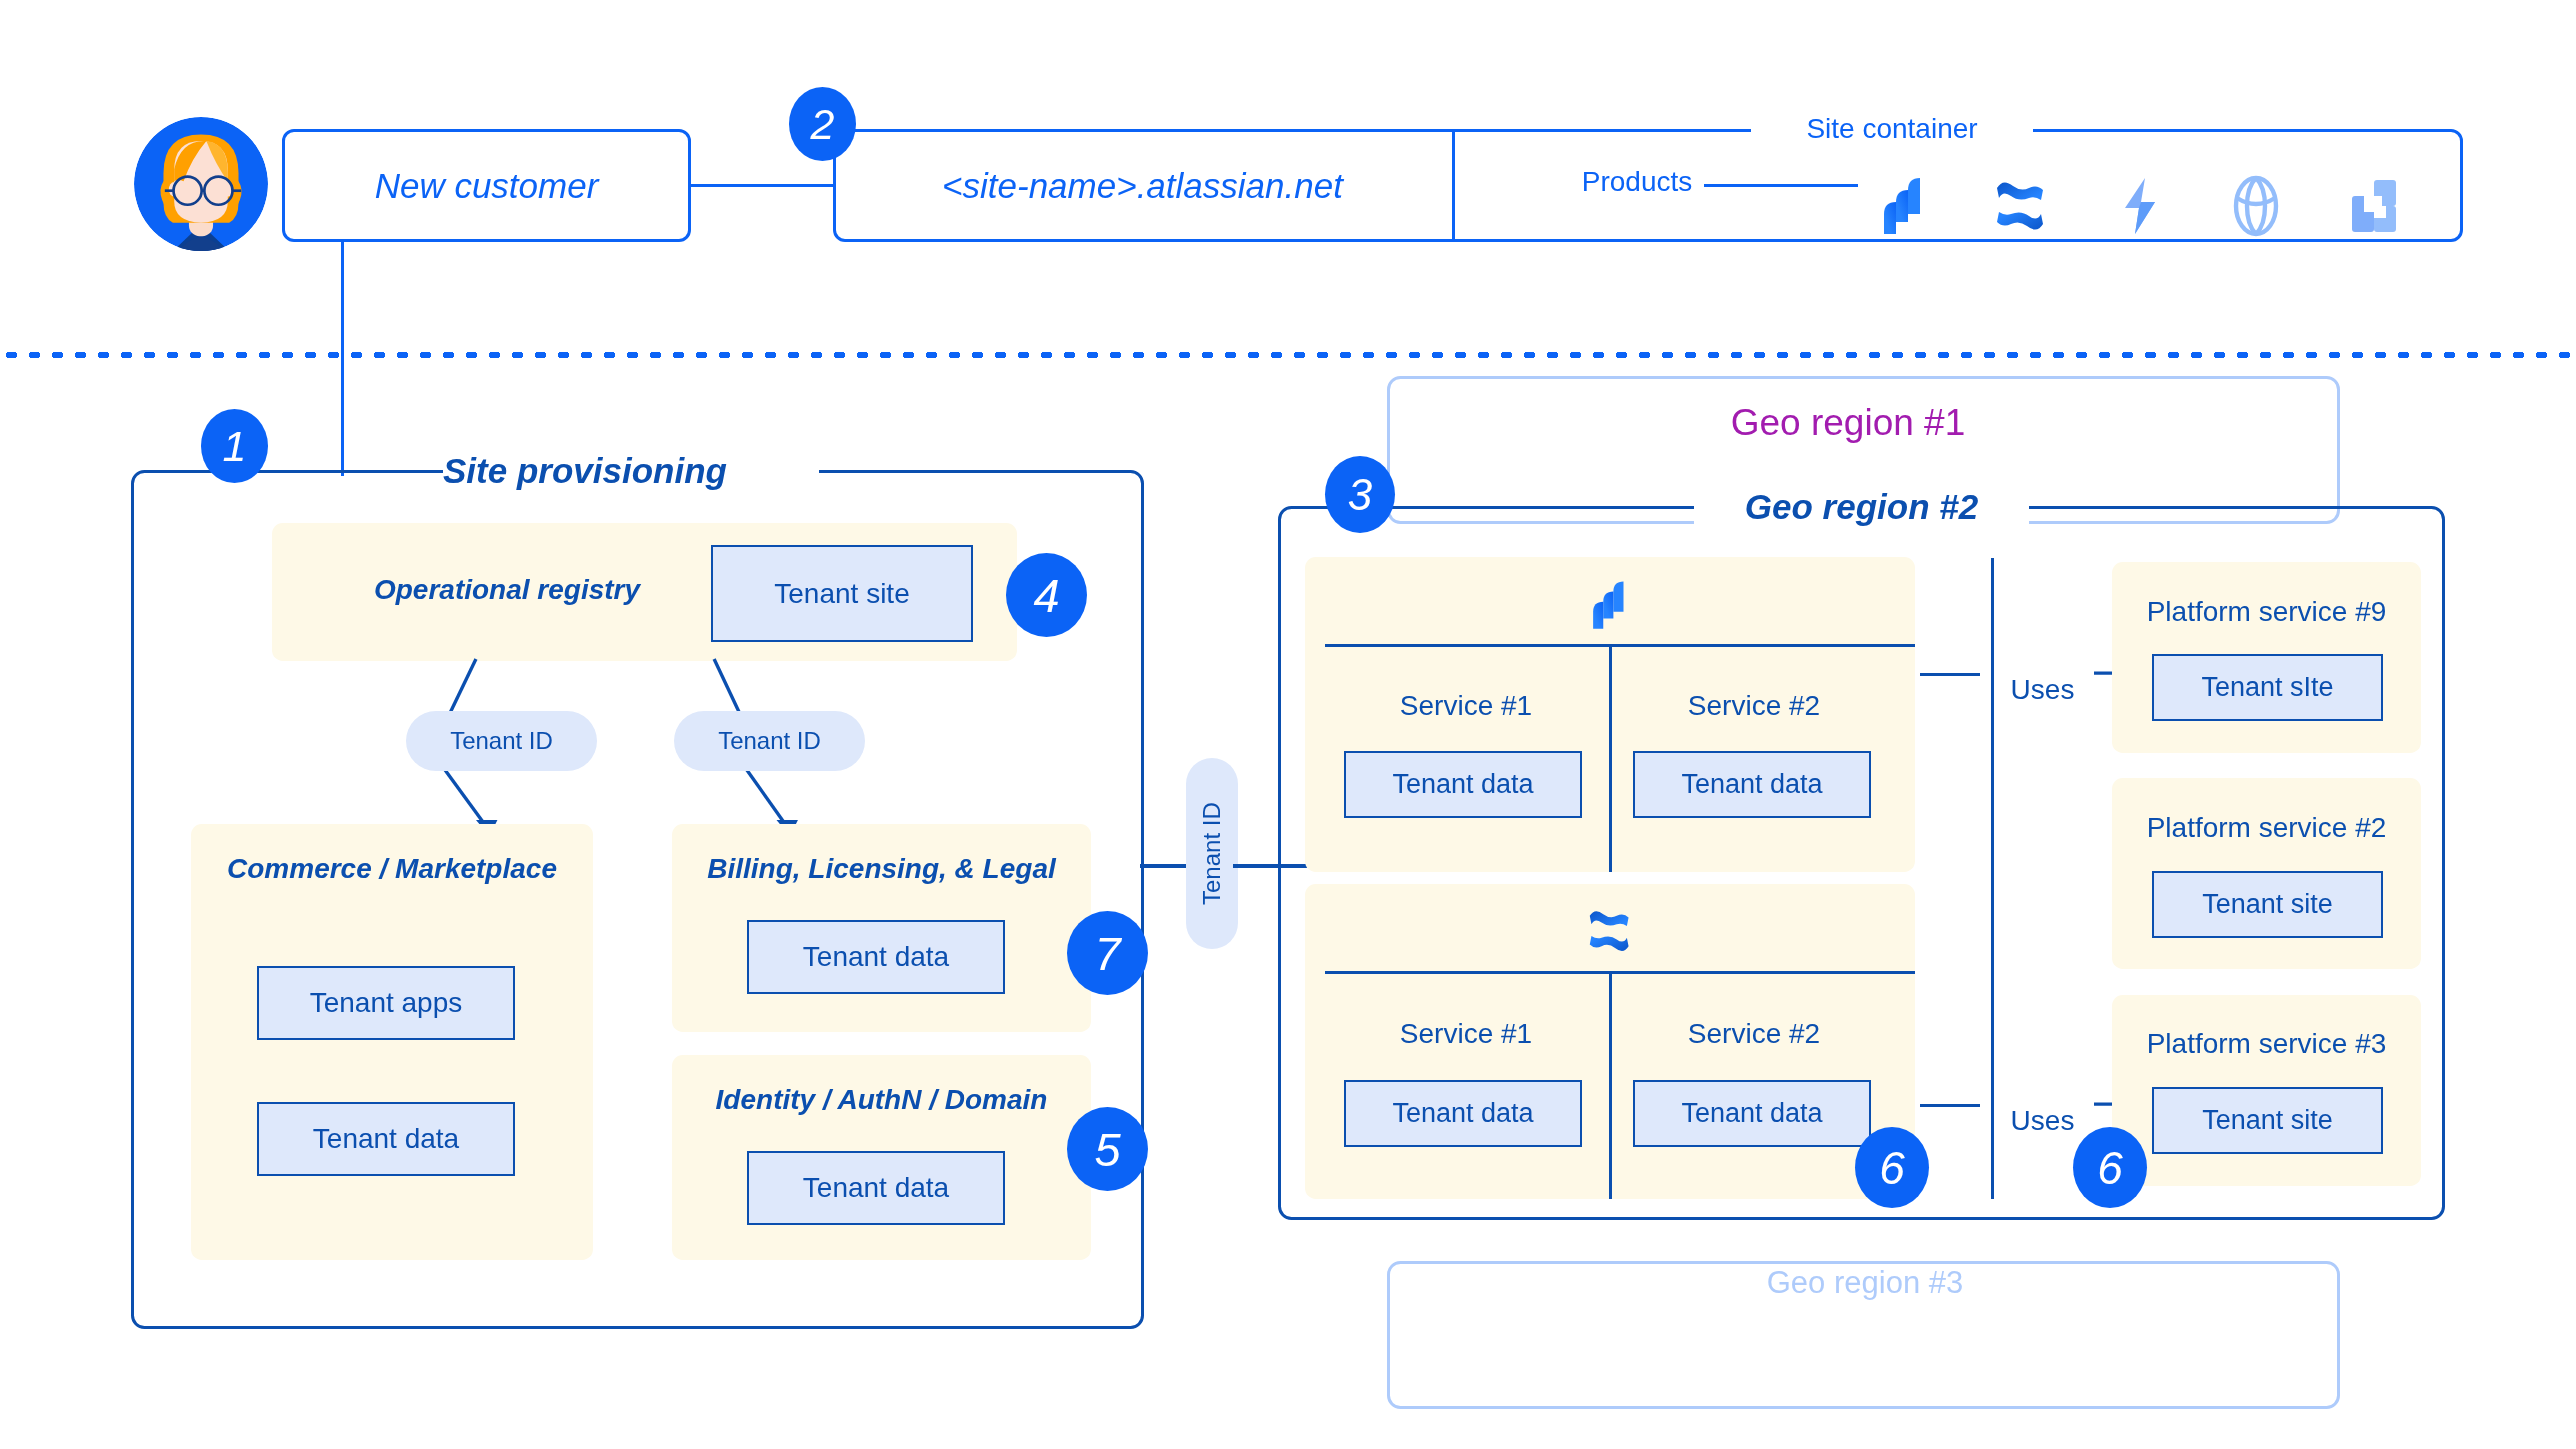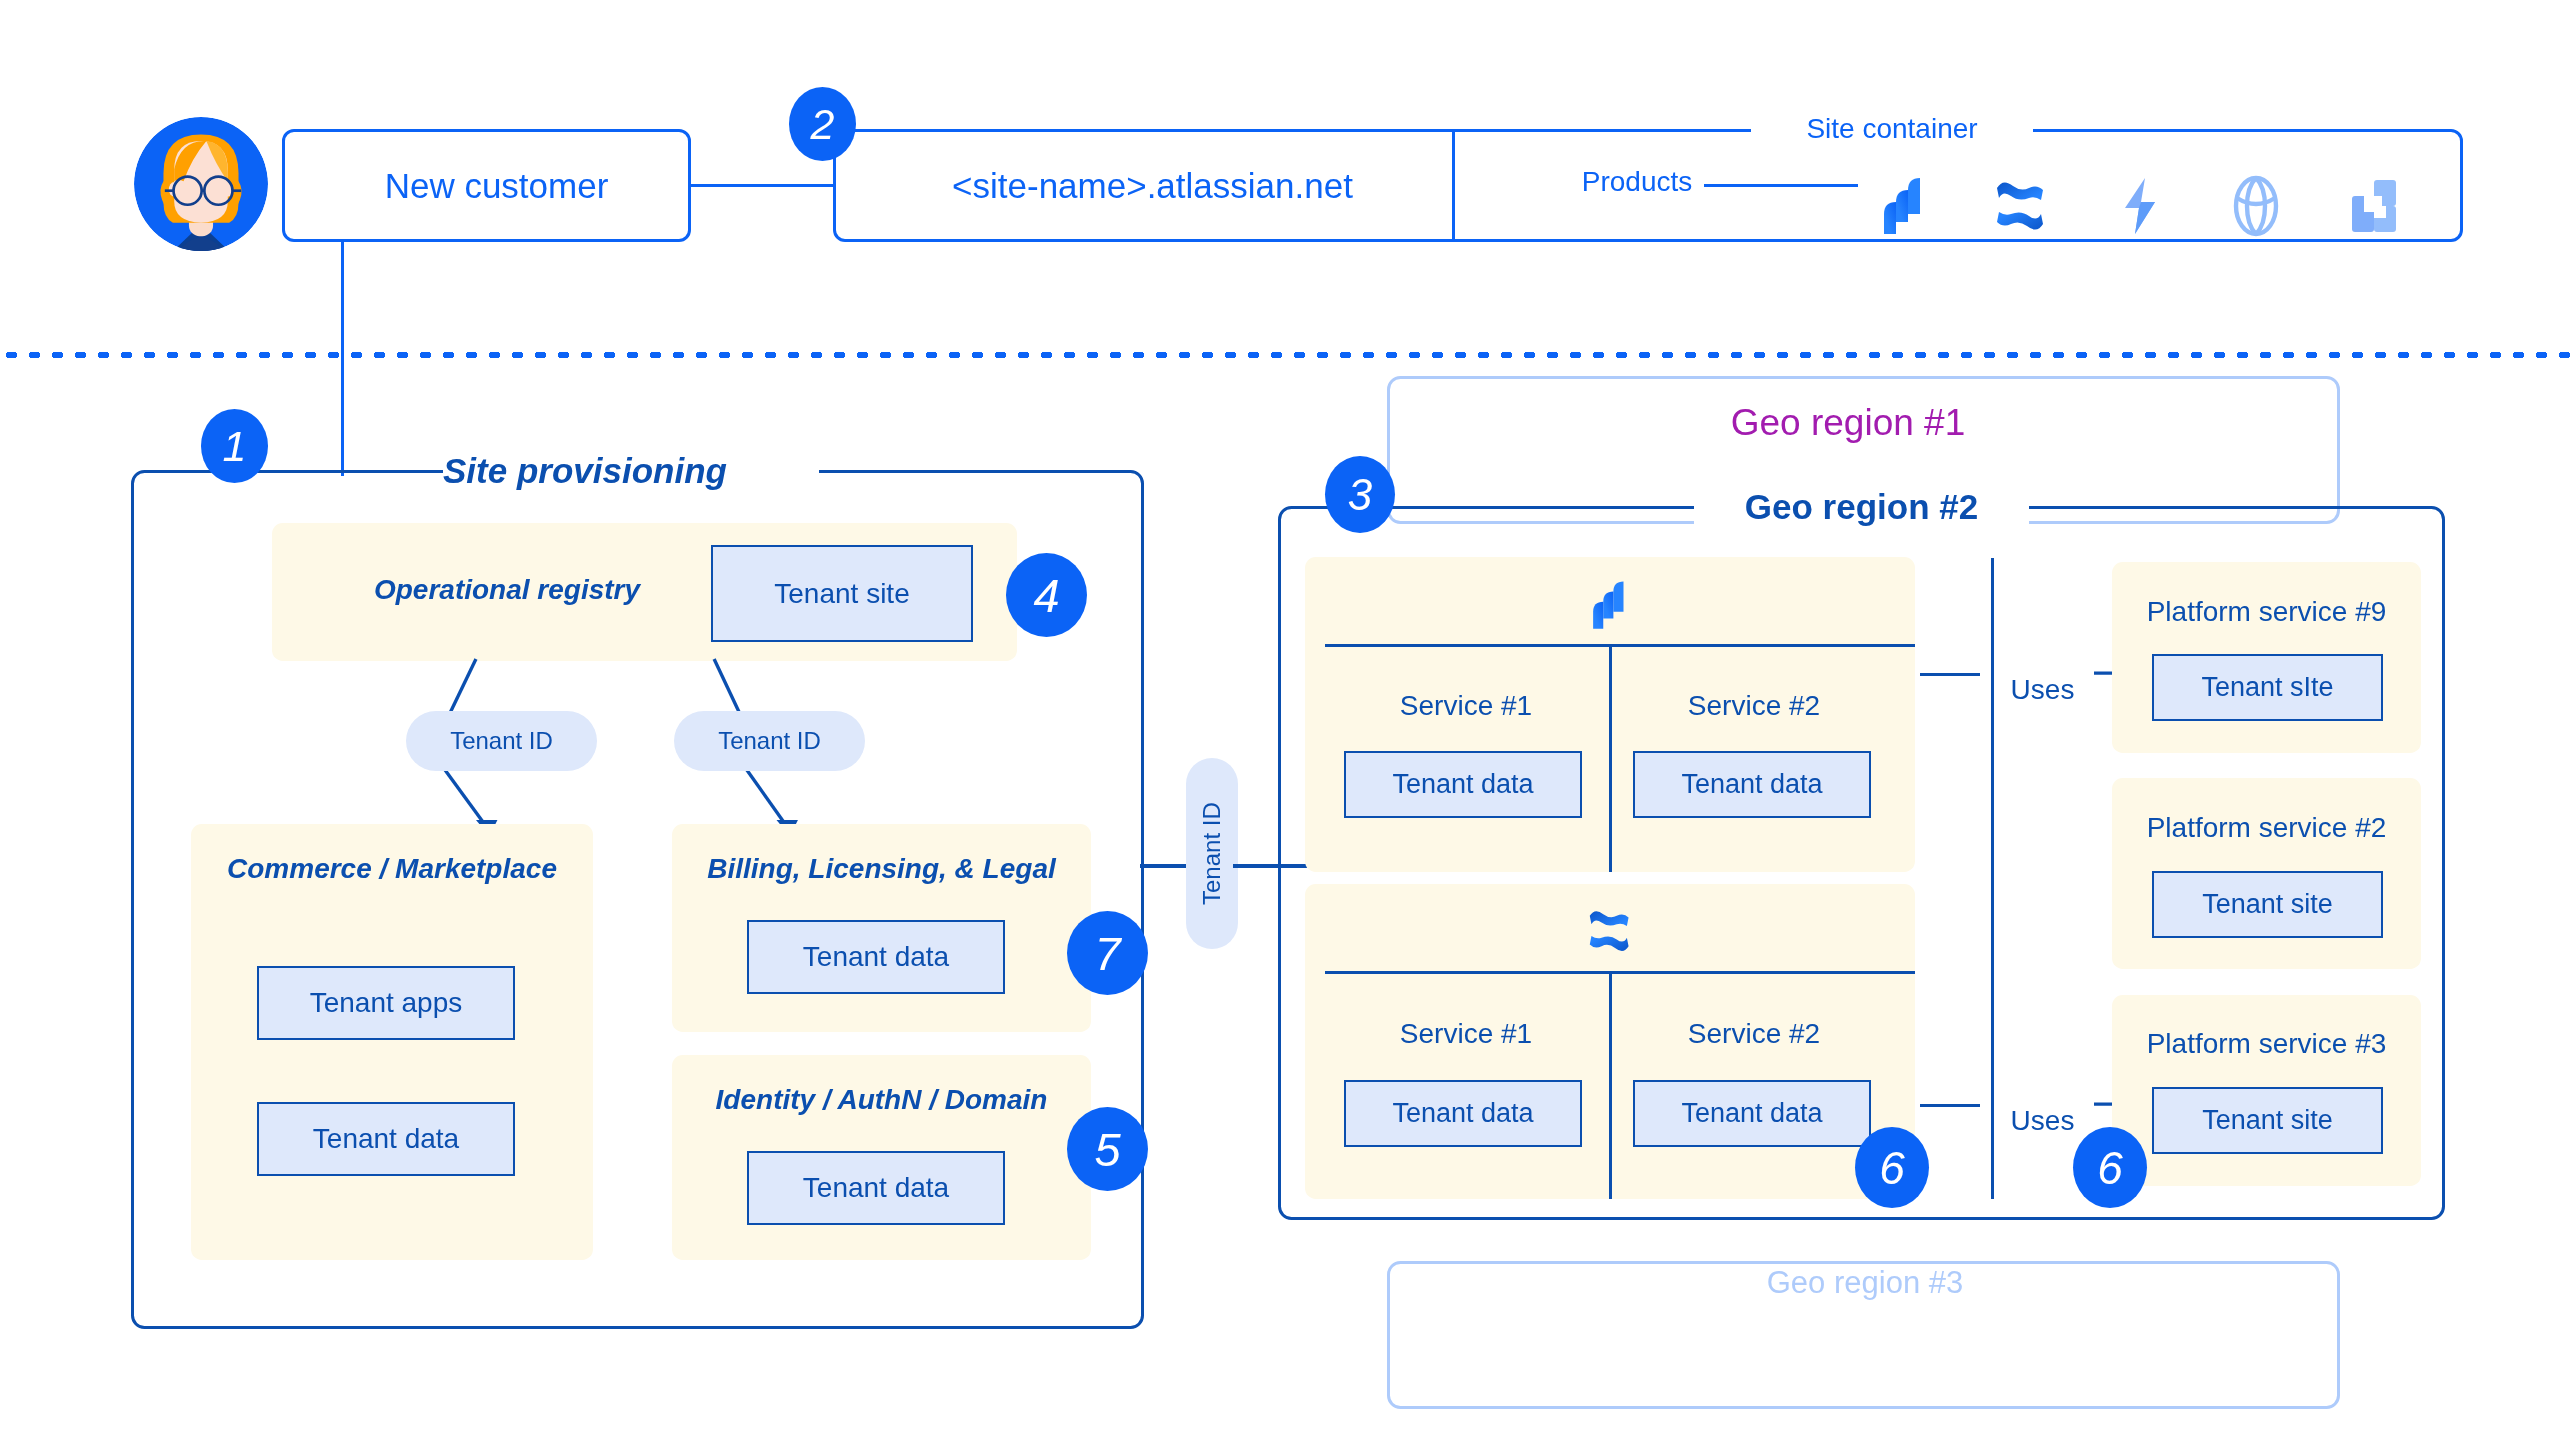--- a/index.html
+++ b/index.html
@@ -51,21 +51,21 @@
   .h-navy{position:absolute;background:var(--navy);height:2.7px;}
   .v-navy{position:absolute;background:var(--navy);width:2.7px;}
 
   .dots{position:absolute;height:6px;left:0;right:0;
         background-image:radial-gradient(circle, var(--blue) 45%, transparent 46%);
         background-size:23px 6px;background-repeat:repeat-x;}
 
   
   .topbox{position:absolute;border:3.4px solid var(--blue);border-radius:12px;
           box-sizing:border-box;background:#fff;}
-  .topbox-text{position:absolute;font-weight:500;color:var(--blue);padding-left:10px;}
+  .topbox-text{position:absolute;font-style:italic;font-weight:500;color:var(--blue);}
 
   .uses-label{position:absolute;color:var(--navy);font-weight:400;margin-top:20px;}
 
   svg{display:block;overflow:visible;}
 </style>
 </head>
 <body>
 
 <div class="abs" style="left:134px;top:117px;width:134px;height:134px;">
   <svg width="134" height="134" viewBox="0 0 200 200">
@@ -217,21 +217,21 @@
 <div class="panel ghost" style="left:1387px;top:376px;width:953px;height:148px;"></div>
 <div class="abs" style="left:1731px;top:402px;width:268px;height:38px;background:#fff;"></div>
 <div class="abs" style="left:1714px;top:402px;width:268px;text-align:center;font-size:37px;color:#a21caf;">Geo region #1</div>
 
 <div class="panel ghost" style="left:1387px;top:1261px;width:953px;height:148px;"></div>
 <div class="abs" style="left:1731px;top:1265px;width:268px;height:38px;background:#fff;"></div>
 <div class="abs" style="left:1731px;top:1265px;width:268px;text-align:center;font-size:31px;color:#AECBFB;">Geo region #3</div>
 
 <div class="panel" style="left:1278px;top:506px;width:1167px;height:714px;"></div>
 <div class="abs" style="left:1694px;top:490px;width:335px;height:38px;background:#fff;"></div>
-<div class="abs" style="left:1694px;top:487px;width:335px;text-align:center;font-size:35px;font-weight:700;color:#0B4FAF;">Geo region #2</div>
+<div class="abs" style="left:1694px;top:487px;width:335px;text-align:center;font-size:35px;font-style:italic;font-weight:700;color:#0B4FAF;">Geo region #2</div>
 
 <div class="badge" style="left:1325px;top:456px;width:70px;height:77px;font-size:44px;">3</div>
 
 <div class="beige" style="left:1305px;top:557px;width:610px;height:315px;"></div>
 <svg width="54" height="54" viewBox="0 0 32 32" style="position:absolute;left:1583px;top:578px;">
   <defs>
     <linearGradient id="jg3" x1="1" y1="0" x2="0.3" y2="0.7">
         <stop offset="0" stop-color="#0B63F6"></stop>
         <stop offset="1" stop-color="#2684FF"></stop>
       </linearGradient>

